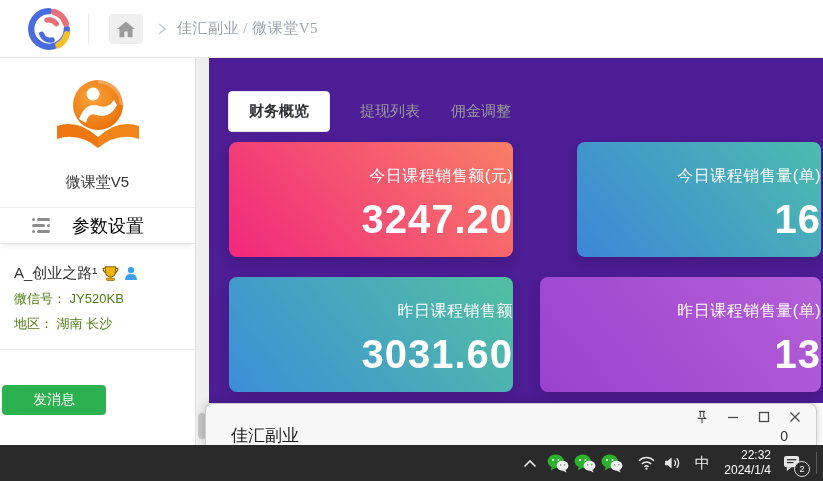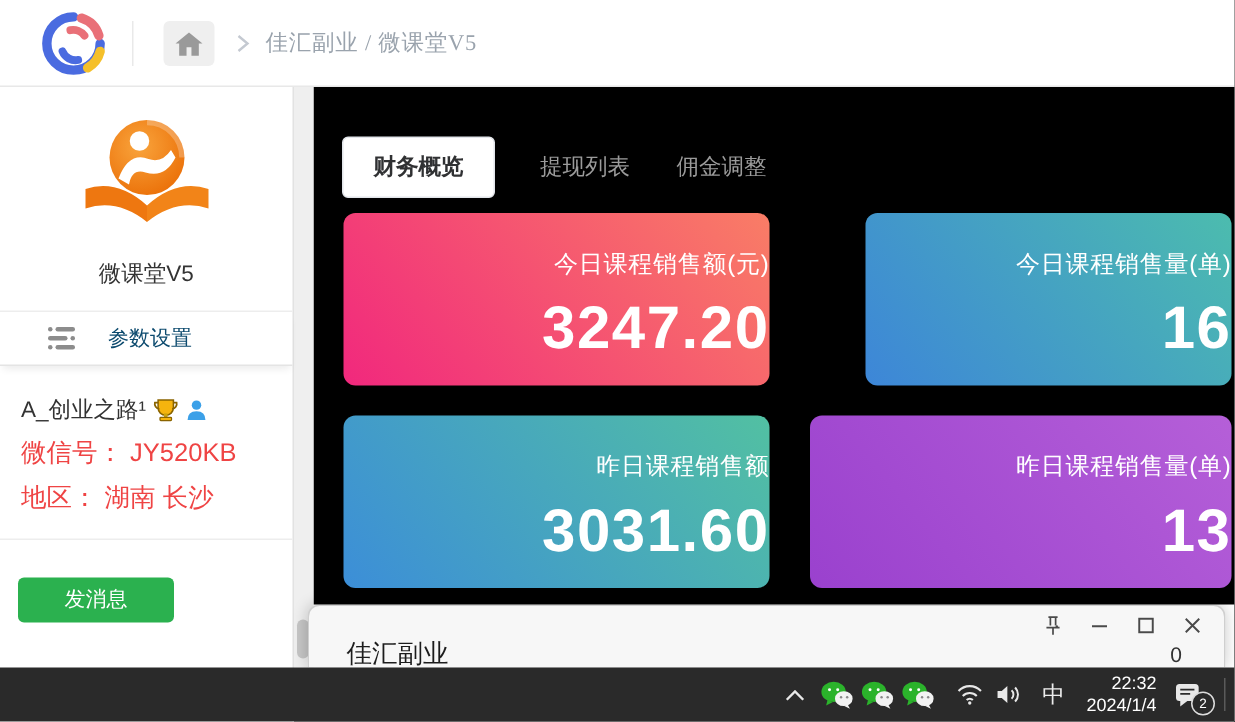--- a/index.html
+++ b/index.html
@@ -23,33 +23,33 @@
   .side-logo{display:flex;justify-content:center;margin-top:12px;}
   .app-name{text-align:center;color:#333;font-size:15px;margin-top:8px;}
   .side-divider{border-top:1px solid #ededed;margin-top:15px;}
   .menu-row{display:flex;align-items:center;height:35px;padding-left:32px;
     border-bottom:1px solid #e4e4e4;box-shadow:0 4px 5px -2px rgba(0,0,0,.08);cursor:pointer;}
   .list-icon{display:flex;flex-direction:column;gap:3px;margin-right:22px;}
   .list-icon .r{display:flex;align-items:center;gap:2px;}
   .list-icon i{display:block;background:#8c8c8c;border-radius:2px;}
   .list-icon .dot{width:3px;height:3px;border-radius:50%;}
   .list-icon .bar{width:13px;height:2.5px;}
-  .menu-label{color:#0c4a6e;font-size:14px;}
+  .menu-label{color:#000000;font-size:18px;}
   .user-block{padding:20px 16px 0 14px;}
   .user-name{display:flex;align-items:center;gap:5px;color:#333;font-size:15px;}
-  .user-meta{color:#ef4444;font-size:17px;margin-top:7px;}
+  .user-meta{color:#4d7c0f;font-size:13px;margin-top:7px;}
   .side-divider2{border-top:1px solid #ededed;margin-top:16px;}
-  .send-btn{position:absolute;left:12px;top:328px;width:104px;height:30px;border:none;
+  .send-btn{position:absolute;left:2px;top:328px;width:104px;height:30px;border:none;
     border-radius:4px;color:#fff;font-size:14px;cursor:pointer;
     font-family:"Liberation Sans","DejaVu Sans",sans-serif;}
   
   .page-gap{position:absolute;left:196px;top:57px;width:13px;height:388px;background:#efefef;z-index:3;}
   .page-gap .thumb{position:absolute;left:2px;bottom:6px;width:8px;height:26px;background:#c6c6c6;border-radius:4px;}
   
-  .main{position:absolute;left:209px;top:57px;width:614px;height:346px;background:#000000;}
+  .main{position:absolute;left:209px;top:57px;width:614px;height:346px;background:#4c1d95;}
   .tabs{display:flex;align-items:center;margin:34px 0 0 19px;}
   .tab{font-size:15px;color:#9b9b9b;cursor:pointer;}
   .tab.active{color:#303133;font-weight:bold;border:1px solid #e2e5ea;background:#fff;
     border-radius:4px;padding:10px 20px;}
   .tab.t2{margin-left:30px;}
   .tab.t3{margin-left:31px;}
   .cards{position:absolute;left:20px;top:85px;display:grid;
     grid-template-columns:284px 281px;gap:20px 27px;text-align:right;}
   .card{height:115px;border-radius:8px;color:#fff;padding:24px 0 0 28px;box-sizing:border-box;
     box-shadow:0 5px 12px rgba(0,0,0,.14);cursor:default;}

